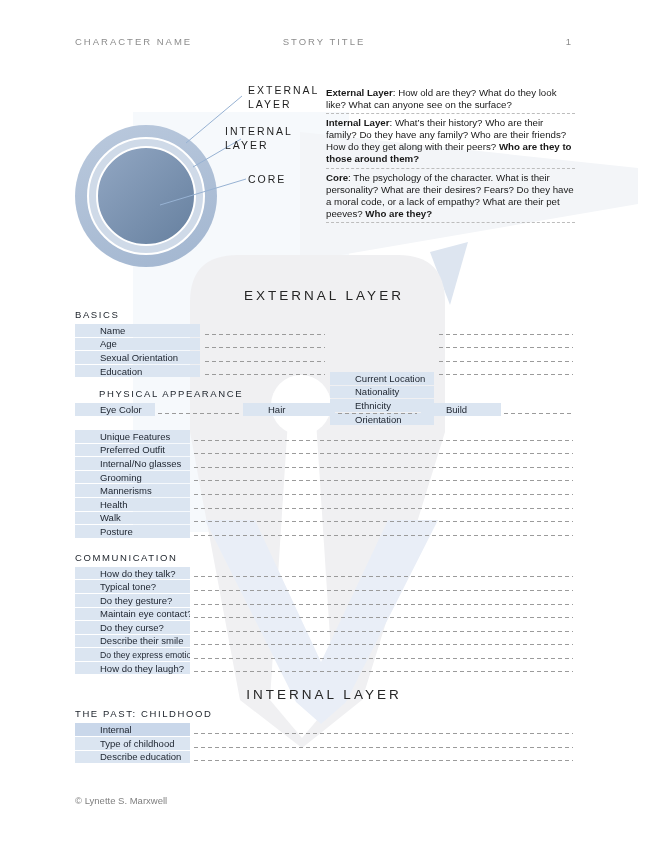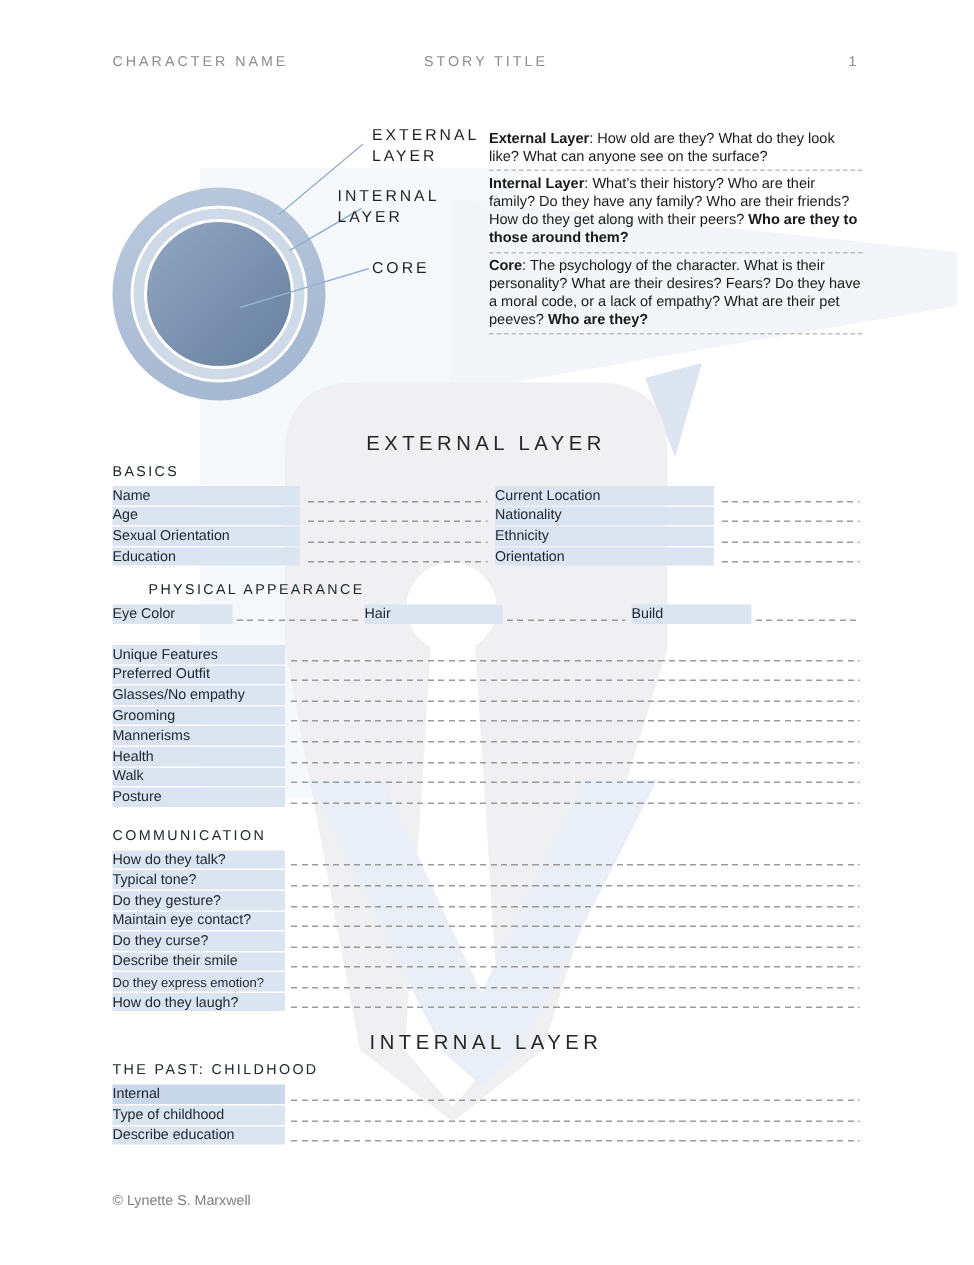--- a/index.html
+++ b/index.html
@@ -35,31 +35,31 @@
   .desc { font-size:9.7px; line-height:12.1px; color:#191919; padding-bottom:2px; margin-bottom:3px;
           border-bottom:1px dashed #bdbdbd; }
   .desc b { font-weight:bold; }
 
   
   .content { position:absolute; left:75px; top:288px; width:498px; z-index:2; }
   .layer-heading { text-align:center; font-size:13.5px; letter-spacing:3px; color:#262626; height:18px; margin-bottom:4px; }
   .sec-title { font-size:9.5px; letter-spacing:1.6px; color:#21272f; height:10px; line-height:10px; margin-bottom:4px; }
 
   .row { display:flex; height:12.6px; margin-bottom:1px; font-size:9.5px; color:#212833; }
-  .cell { display:flex; align-items:center; background:#dbe5f1; padding-left:0; height:12.6px;
+  .cell { display:flex; align-items:center; background:#dbe5f1; padding-left:25px; height:12.6px;
           white-space:nowrap; overflow:hidden; }
   .cell.dk { background:#c9d7ea; }
   .dashwrap { display:flex; }
   .dash { flex:1; align-self:flex-end; height:1px; margin-bottom:2px;
           background-image:repeating-linear-gradient(to right,#9b9b9b 0 4px,transparent 4px 7px); }
 
   
   .r2 .cell.a { width:125px; }
   .r2 .dw1 { width:130px; } .r2 .dw1 .dash { margin-left:5px; margin-right:5px; }
-  .r2 .cell.b { width:146px; }
+  .r2 .cell.b { width:104px;margin-top:48px; }
   .r2 .dw2 { flex:1; } .r2 .dw2 .dash { margin-left:5px; }
 
   
   .r3 .cell.a { width:80px; }
   .r3 .dwa { width:88px; } .r3 .dwa .dash { margin:0 4px 2px 3px; }
   .r3 .cell.b { width:92px; }
   .r3 .dwb { width:86px; } .r3 .dwb .dash { margin:0 4px 2px 3px; }
   .r3 .cell.c { width:80px; }
   .r3 .dwc { flex:1; } .r3 .dwc .dash { margin-left:3px; }
 
@@ -186,21 +186,21 @@
           <div class="dash"></div>
         </div>
     </div>
     <div class="row rf">
       <div class="cell a">Preferred Outfit</div>
       <div class="dashwrap dw">
           <div class="dash"></div>
         </div>
     </div>
     <div class="row rf">
-      <div class="cell a">Glasses/No empathy</div>
+      <div class="cell a">Internal/No glasses</div>
       <div class="dashwrap dw">
           <div class="dash"></div>
         </div>
     </div>
     <div class="row rf">
       <div class="cell a">Grooming</div>
       <div class="dashwrap dw">
           <div class="dash"></div>
         </div>
     </div>

